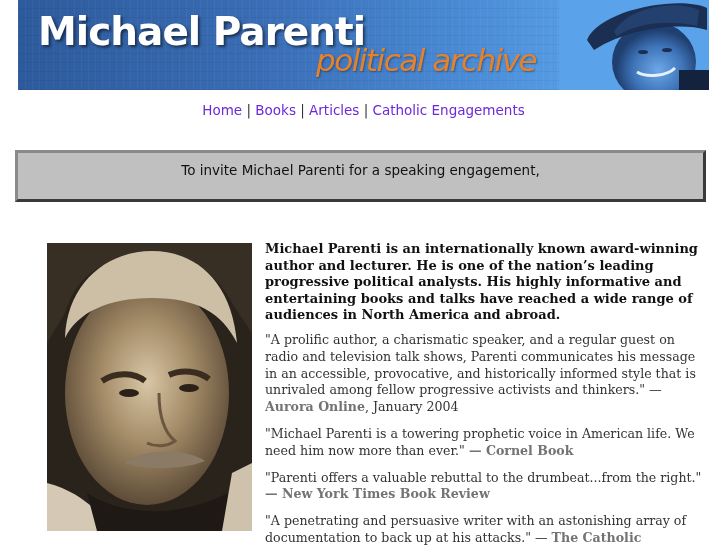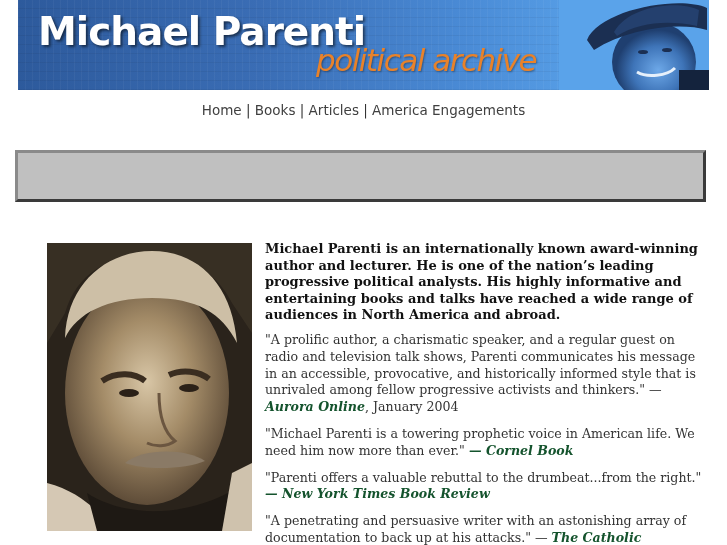--- a/index.html
+++ b/index.html
@@ -30,21 +30,21 @@
     text-shadow: 1px 1px 2px rgba(0,0,0,0.35);
     white-space: nowrap; font-weight: normal;
   }
   .banner-photo {
     position: absolute; right: 0; top: 0; width: 150px; height: 90px;
   }
 
   
   .nav { position: absolute; left: 0; top: 102px; width: 727px; text-align: center;
          font-size: 13.5px; line-height: 16px; color: #333; }
-  .nav a { color: #404040; text-decoration: none; }
+  .nav a { color: #6d28d9; text-decoration: none; }
   .nav .sep { color: #333; }
 
   
   .invite {
     position: absolute; left: 15px; top: 150px; width: 691px; height: 52px;
     background: #c0c0c0;
     border-top: 3px solid #8a8a8a; border-left: 3px solid #8a8a8a;
     border-right: 3px solid #3a3a3a; border-bottom: 3px solid #3a3a3a;
     box-sizing: border-box;
     text-align: center; font-size: 13.5px; line-height: 16px; color: #111;
@@ -57,21 +57,21 @@
     position: absolute; left: 47px; top: 243px; width: 205px; height: 288px;
     background: radial-gradient(ellipse at 50% 55%, #c9b79a 0%, #a8926f 30%, #6b5a44 55%, #2e261d 80%, #1a1510 100%);
     overflow: hidden;
   }
 
   
   .content { position: absolute; left: 265px; top: 241px; width: 440px;
              font-family: "DejaVu Serif", serif; color: #222; }
   .lead { font-weight: bold; font-size: 13px; line-height: 16.6px; margin: 0 0 8px 0; color: #111; }
   .quote { font-size: 12.6px; line-height: 16.8px; margin: 0 0 10px 0; color: #333; }
-  .quote .src { font-weight: bold; font-style: italic; color: #14532d; }
+  .quote .src { font-weight: bold; color: #737373; }
   .quote .date { color: #333; }
 </style>
 </head>
 <body>
 
 <div class="banner">
   <div class="banner-title">Michael Parenti</div>
   <div class="banner-subtitle">political archive</div>
   <svg class="banner-photo" viewBox="0 0 150 90" preserveAspectRatio="none">
     <defs>
@@ -93,25 +93,26 @@
 </div>
 
 <div class="nav">
   <div>
     <a href="#">Home</a>
     <span class="sep"> | </span>
     <a href="#">Books</a>
     <span class="sep"> | </span>
     <a href="#">Articles</a>
     <span class="sep"> | </span>
-    <a href="#">America Engagements</a>
+    <a href="#">Catholic Engagements</a>
   </div>
 </div>
 
 <div class="invite">
+  <div>To invite Michael Parenti for a speaking engagement,</div>
 </div>
 
 <div class="portrait">
   <svg width="205" height="288" viewBox="0 0 205 288">
     <defs>
       <radialGradient id="face" cx="0.5" cy="0.45" r="0.55">
         <stop offset="0" stop-color="#d8c6a6"></stop>
         <stop offset="0.5" stop-color="#a48c68"></stop>
         <stop offset="1" stop-color="#5e4c38"></stop>
       </radialGradient>

